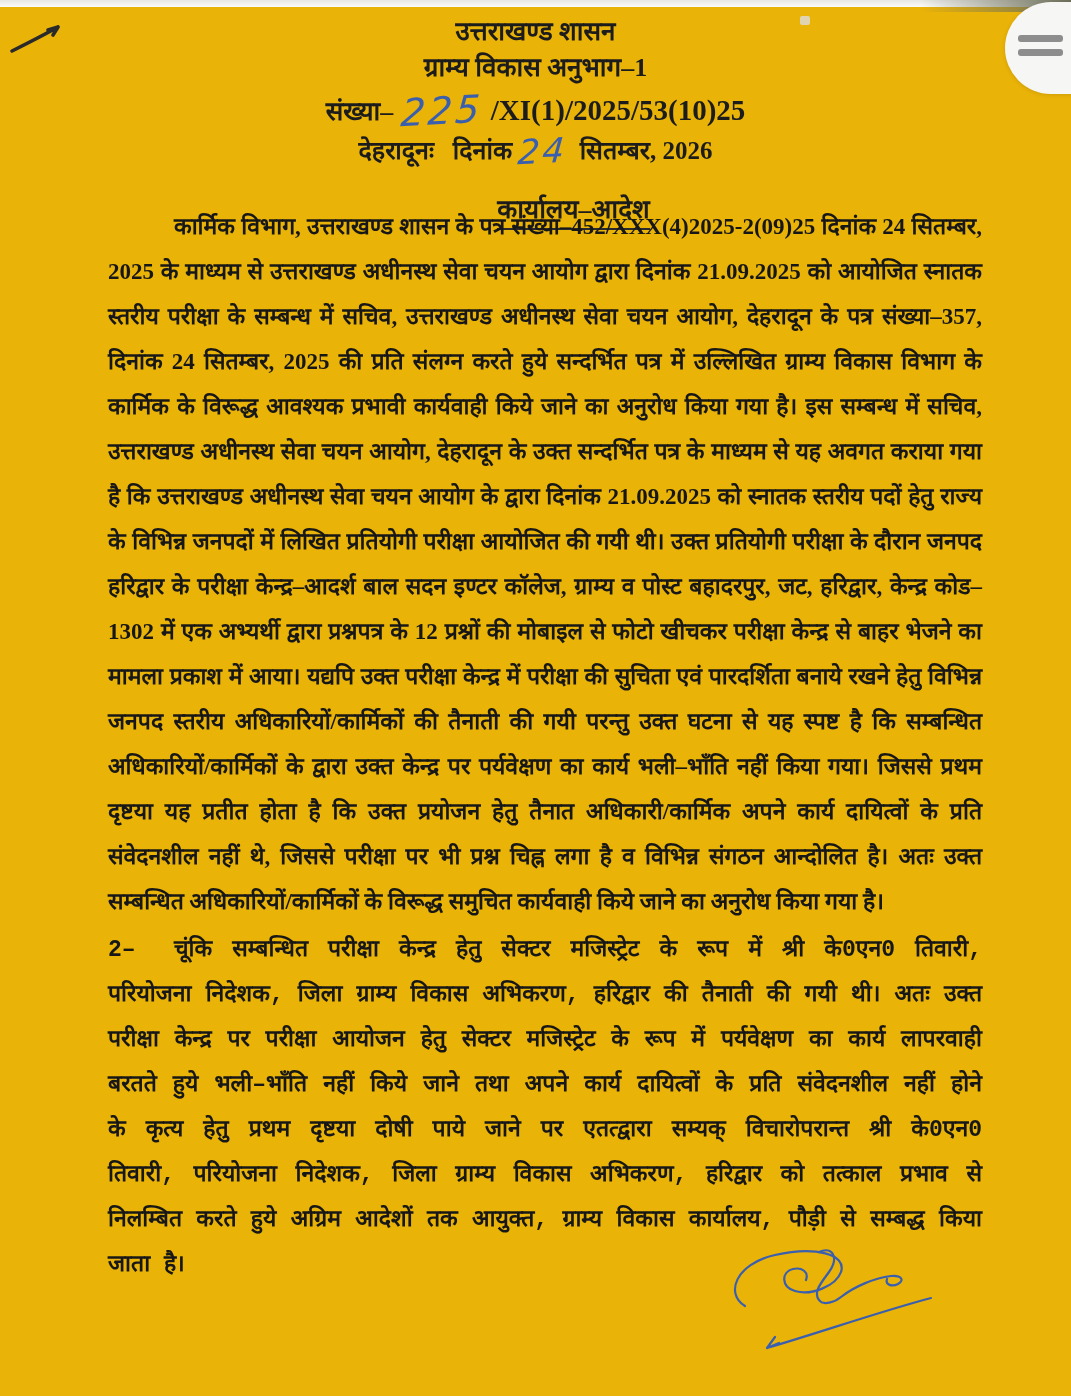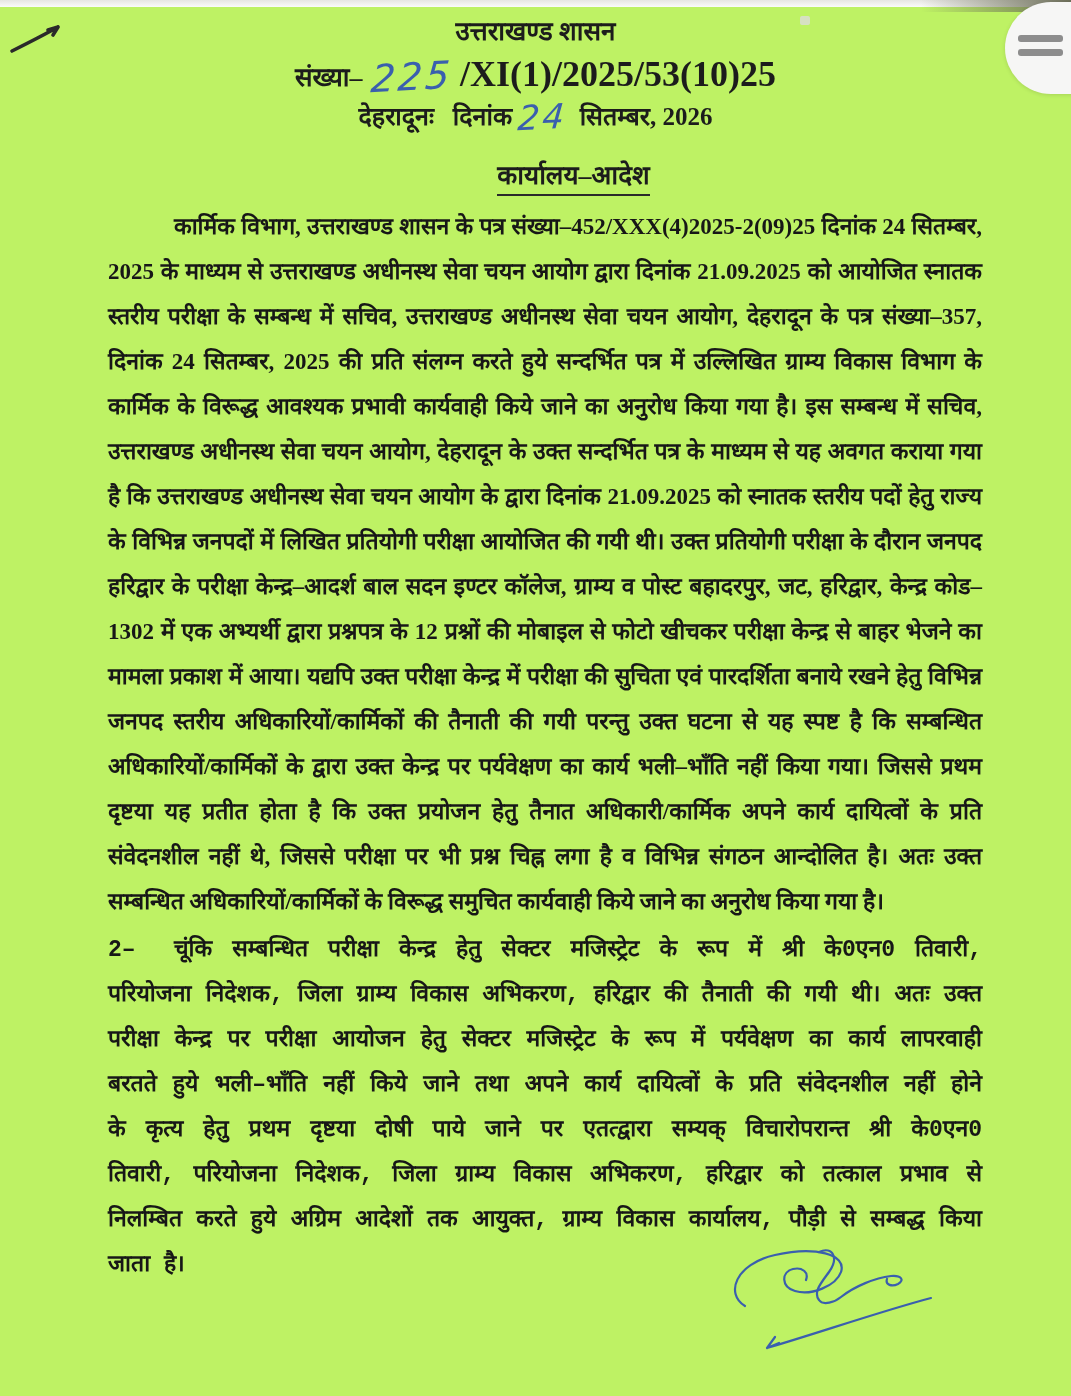--- a/index.html
+++ b/index.html
@@ -4,21 +4,21 @@
 <style>
   html,body{margin:0;padding:0;}
   body{
     width:1071px;height:1396px;
     background:#f4f4f2;
     font-family:"Liberation Serif","DejaVu Serif",serif;
     overflow:hidden;
   }
   .page{
     position:relative;width:1071px;height:1396px;
-    background:#bef264;
+    background:#eab308;
     color:#1c1c1c;
   }
   
   .top-strip{
     position:absolute;left:0;top:0;width:100%;height:7px;
     background:linear-gradient(180deg,#e6e6e2,#fbfbfa);
   }
   .top-right-shade{
     position:absolute;right:0;top:0;width:150px;height:12px;
     background:linear-gradient(90deg,rgba(110,112,90,0),#6e705a);
@@ -41,21 +41,21 @@
   }
   .menu-pill .bar.b1{top:33px;}
   .menu-pill .bar.b2{top:47px;}
   
   .header{
     position:absolute;left:0;top:14px;width:1071px;
     text-align:center;font-weight:600;
   }
   .h-line{font-size:26px;line-height:36px;}
   .number-line{font-size:26px;line-height:44px;margin-top:2px;}
-  .bold-serif{font-family:"Liberation Serif","DejaVu Serif",serif;font-weight:700;font-size:36px;}
+  .bold-serif{font-family:"Liberation Serif","DejaVu Serif",serif;font-weight:700;font-size:29px;}
   .handwritten{
     display:inline-block;
     font-family:"DejaVu Sans",sans-serif;
     font-style:italic;font-weight:400;
     color:#3a5fae;font-size:38px;line-height:30px;
     transform:rotate(-3deg) skewX(-8deg);
     letter-spacing:3px;margin:0 8px;
     vertical-align:-4px;
   }
   .handwritten.small{font-size:34px;margin:0 6px;}
@@ -91,20 +91,21 @@
     <path d="M4,33 C16,27 34,18 50,9 M50,9 L40,12 M50,9 L45,17" stroke="#2a2a2a" stroke-width="3.6" fill="none" stroke-linecap="round"></path>
   </svg>
 
   <div class="menu-pill">
     <span class="bar b1"></span>
     <span class="bar b2"></span>
   </div>
 
   <div class="header">
     <div class="h-line">उत्तराखण्ड शासन</div>
+    <div class="h-line">ग्राम्य विकास अनुभाग–1</div>
     <div class="number-line">
       <span>संख्या–</span><span class="handwritten">225</span><span class="bold-serif">/XI(1)/2025/53(10)25</span>
     </div>
     <div class="date-line">
       <span>देहरादूनः</span>&nbsp;&nbsp;
       <span>दिनांक</span><span class="handwritten small">24</span>
       <span>सितम्बर, 2026</span>
     </div>
     <div>
       <span class="order-title">कार्यालय–आदेश</span>

